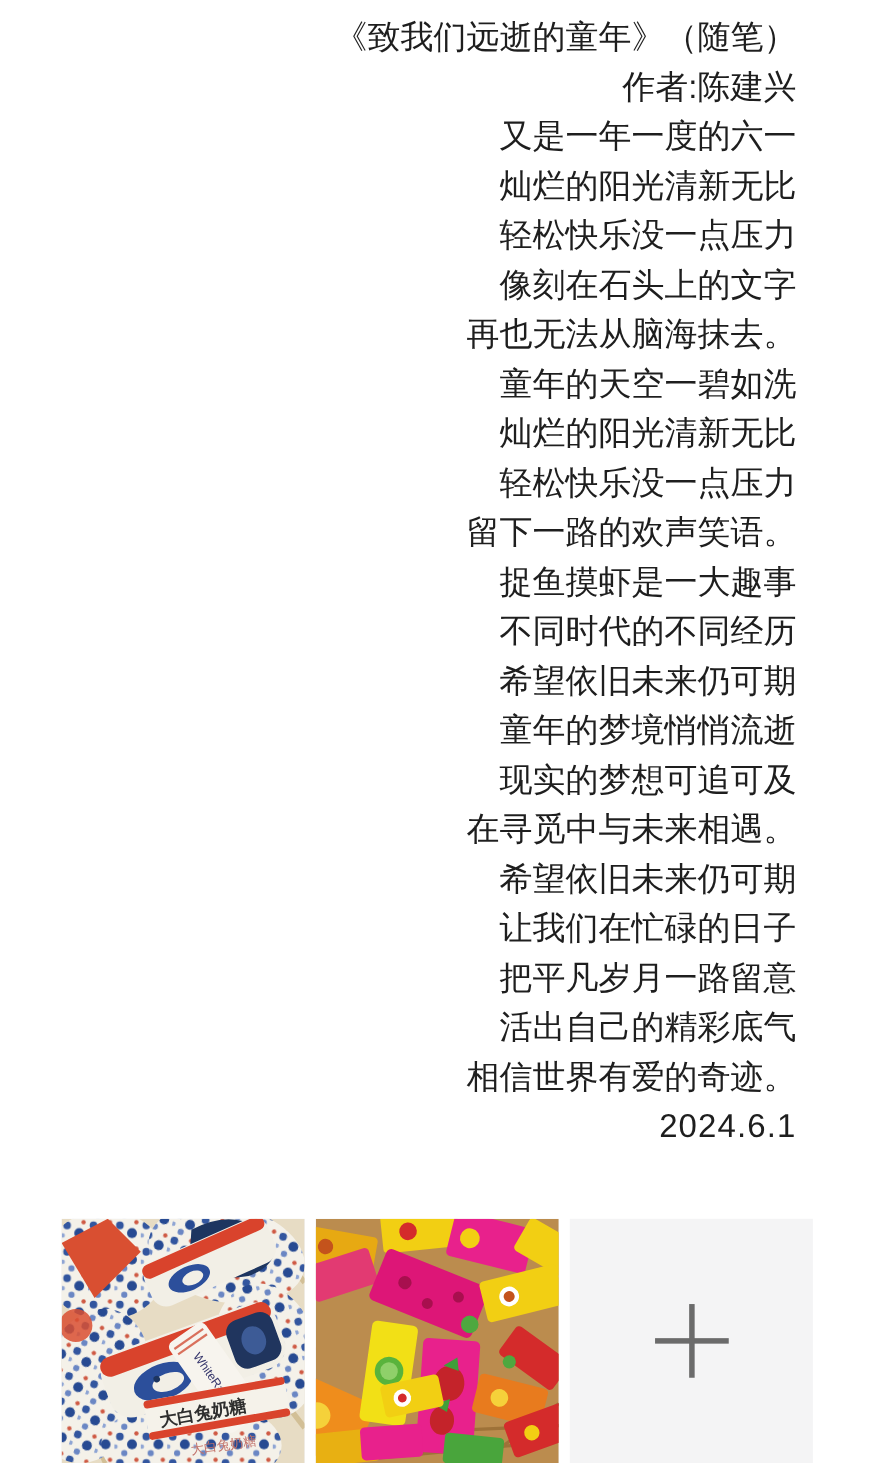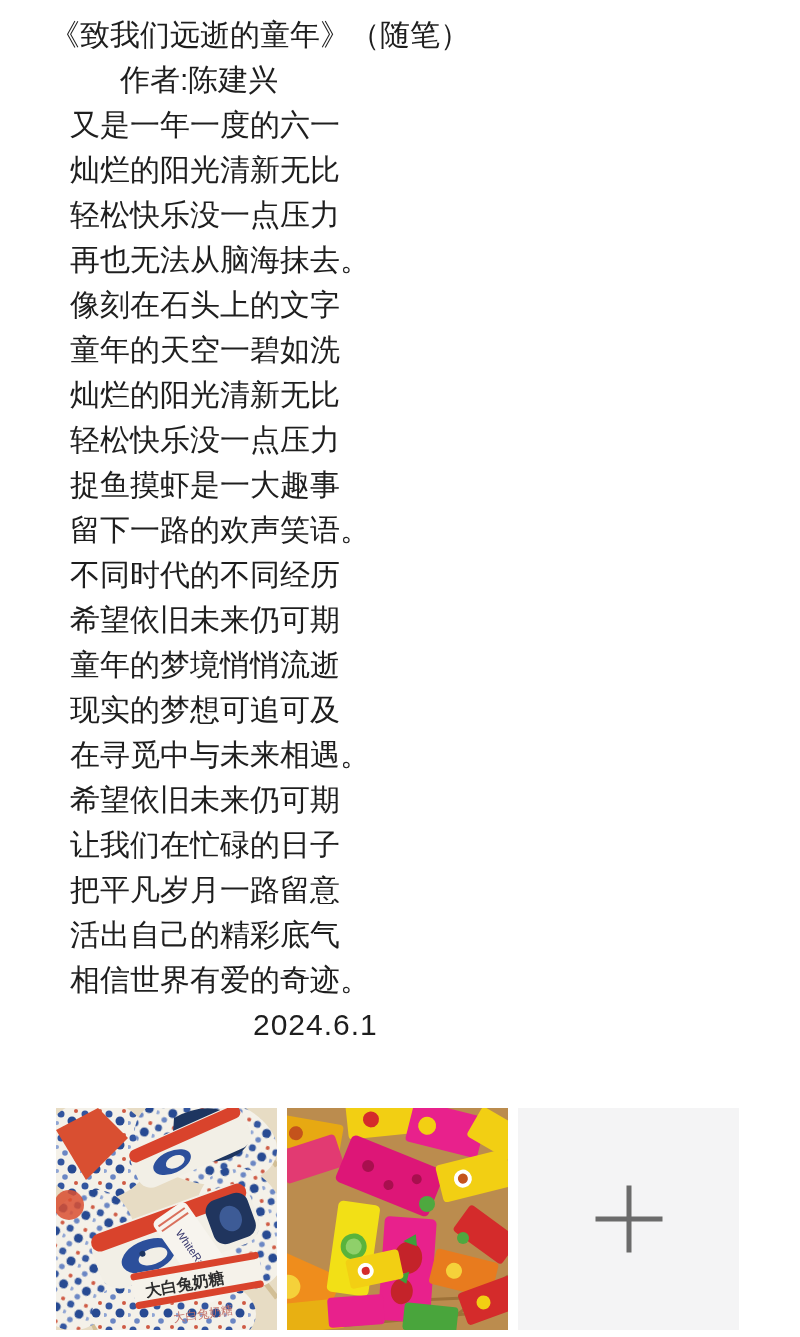--- a/index.html
+++ b/index.html
@@ -4,21 +4,21 @@
 <style>
   html, body { margin: 0; padding: 0; }
   body {
     width: 800px; height: 1337px;
     background: #ffffff;
     font-family: "Liberation Sans", "DejaVu Sans", sans-serif;
     color: #1e1e1e;
   }
   .page { position: relative; width: 800px; height: 1337px; background: #ffffff; overflow: hidden; }
 
-  .textblock { position: absolute; top: 12px; left: 0; width: 724px; }
+  .textblock { position: absolute; top: 12px; left: 0; width: 724px; text-align: right; }
   .line { font-size: 30px; line-height: 45px; white-space: pre; color: #1e1e1e; }
   .line.title  { padding-left: 50px; }
   .line.author { padding-left: 120px; }
   .line.poem   { padding-left: 70px; }
   .line.date   { padding-left: 253px; letter-spacing: 1px; }
 
   .attachments { position: absolute; left: 56px; top: 1108px; display: flex; gap: 10px; }
   .thumb { width: 221px; height: 222px; overflow: hidden; background: #eee; }
   .thumb svg { display: block; }
   .add-tile { width: 221px; height: 222px; background: #f4f4f5; position: relative; cursor: pointer; }
@@ -30,27 +30,27 @@
 <body>
 
 <div class="page">
 
   <div class="textblock">
     <div class="line title">《致我们远逝的童年》（随笔）</div>
     <div class="line author">作者:陈建兴</div>
     <div class="line poem">又是一年一度的六一</div>
     <div class="line poem">灿烂的阳光清新无比</div>
     <div class="line poem">轻松快乐没一点压力</div>
+    <div class="line poem">像刻在石头上的文字</div>
     <div class="line poem">再也无法从脑海抹去。</div>
-    <div class="line poem">像刻在石头上的文字</div>
     <div class="line poem">童年的天空一碧如洗</div>
     <div class="line poem">灿烂的阳光清新无比</div>
     <div class="line poem">轻松快乐没一点压力</div>
+    <div class="line poem">留下一路的欢声笑语。</div>
     <div class="line poem">捉鱼摸虾是一大趣事</div>
-    <div class="line poem">留下一路的欢声笑语。</div>
     <div class="line poem">不同时代的不同经历</div>
     <div class="line poem">希望依旧未来仍可期</div>
     <div class="line poem">童年的梦境悄悄流逝</div>
     <div class="line poem">现实的梦想可追可及</div>
     <div class="line poem">在寻觅中与未来相遇。</div>
     <div class="line poem">希望依旧未来仍可期</div>
     <div class="line poem">让我们在忙碌的日子</div>
     <div class="line poem">把平凡岁月一路留意</div>
     <div class="line poem">活出自己的精彩底气</div>
     <div class="line poem">相信世界有爱的奇迹。</div>

